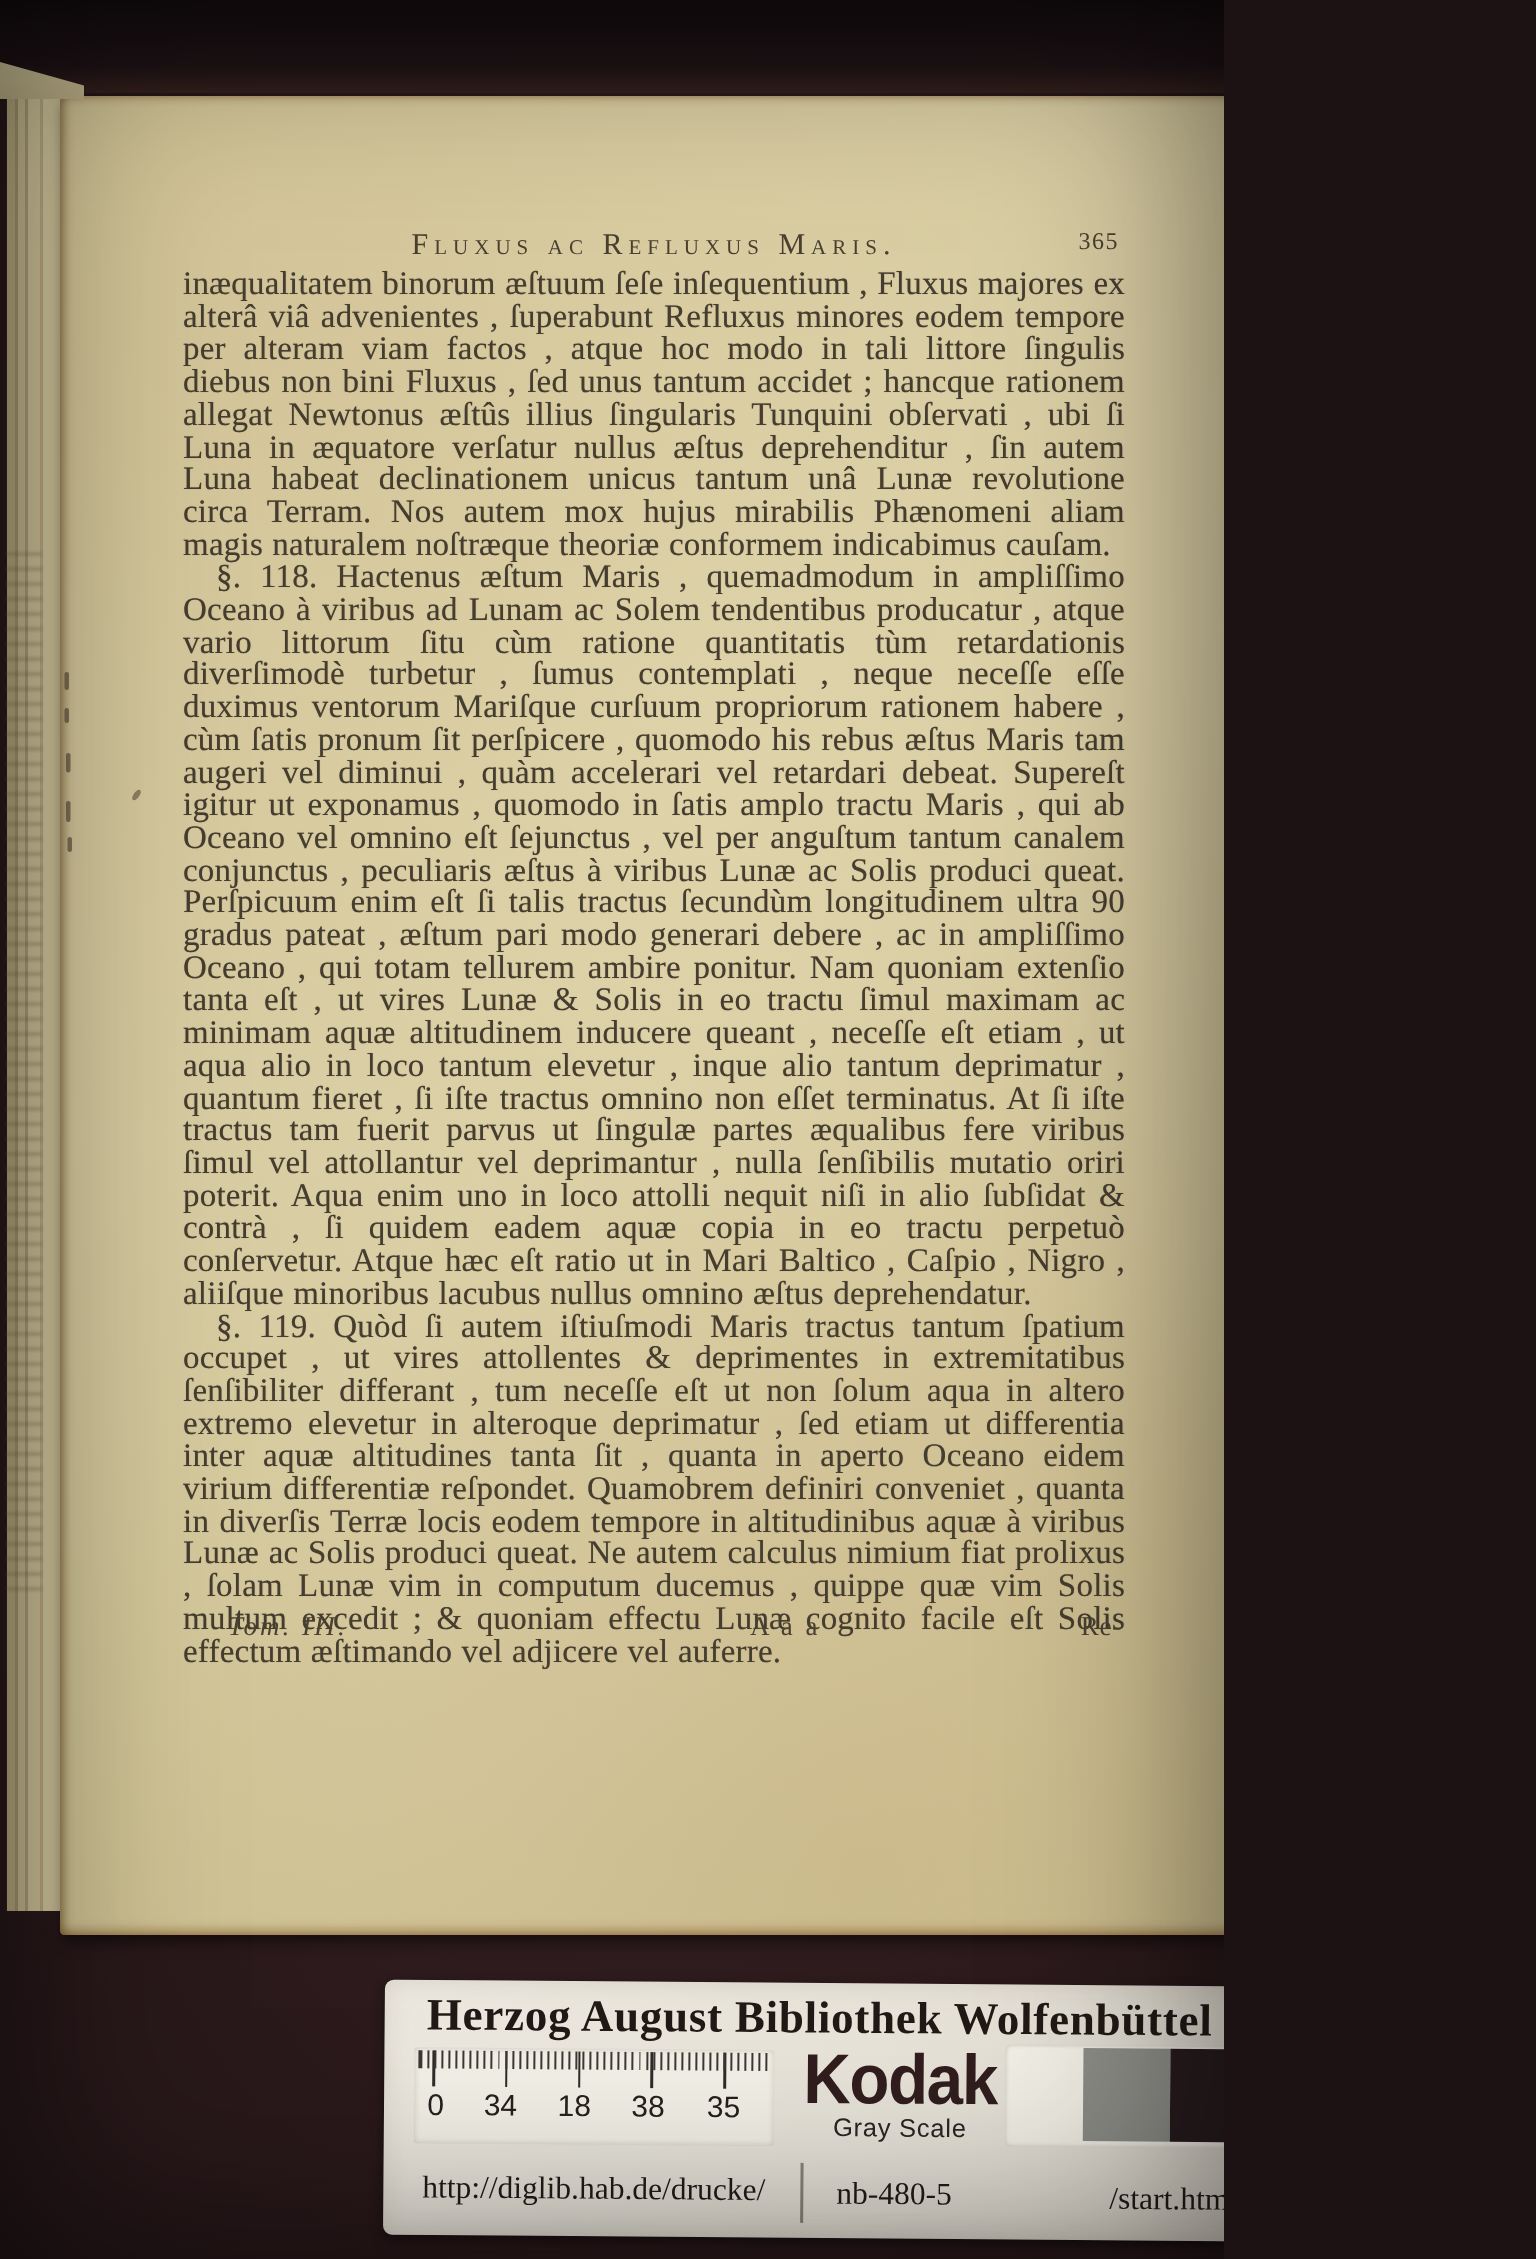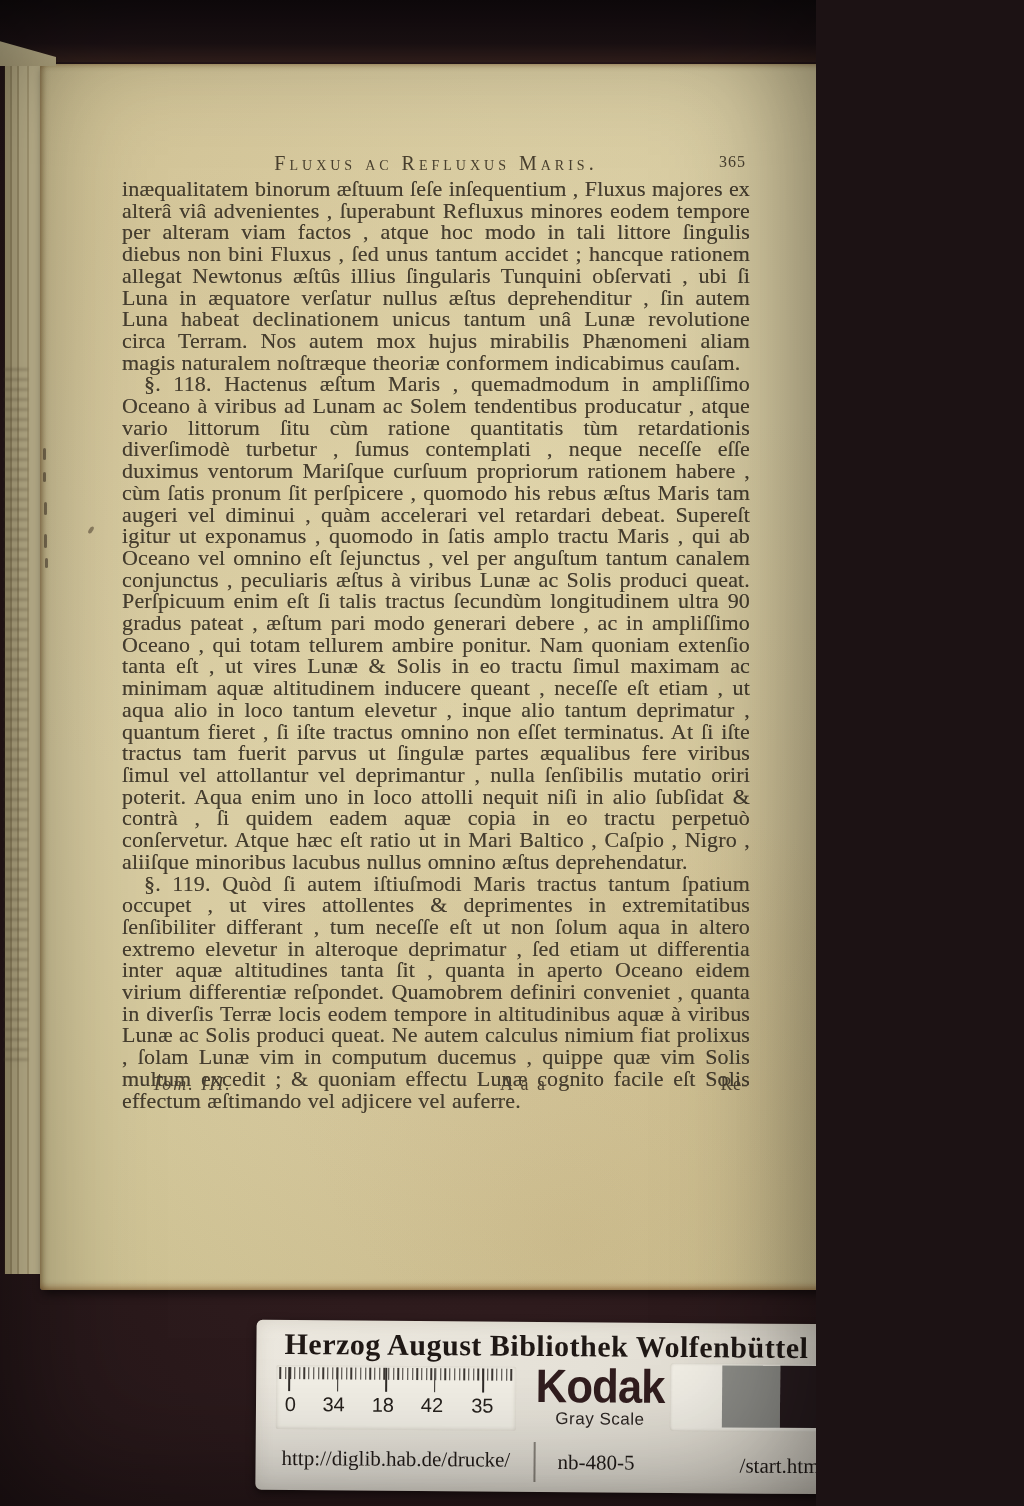--- a/index.html
+++ b/index.html
@@ -139,21 +139,21 @@
 
   <div class="sticker">
     <div class="sticker-title">Herzog August Bibliothek Wolfenbüttel</div>
 
     <div class="ruler">
       <div class="ruler-ticks"></div>
       <div class="ruler-labels">
         <span class="rl0">0</span>
         <span class="rl1">34</span>
         <span class="rl2">18</span>
-        <span class="rl3">42</span>
+        <span class="rl3">38</span>
         <span class="rl4">35</span>
       </div>
     </div>
 
     <div class="kodak-block">
       <div class="kodak-word">Kodak</div>
       <div class="grayscale-caption">Gray Scale</div>
     </div>
 
     <div class="patches">

